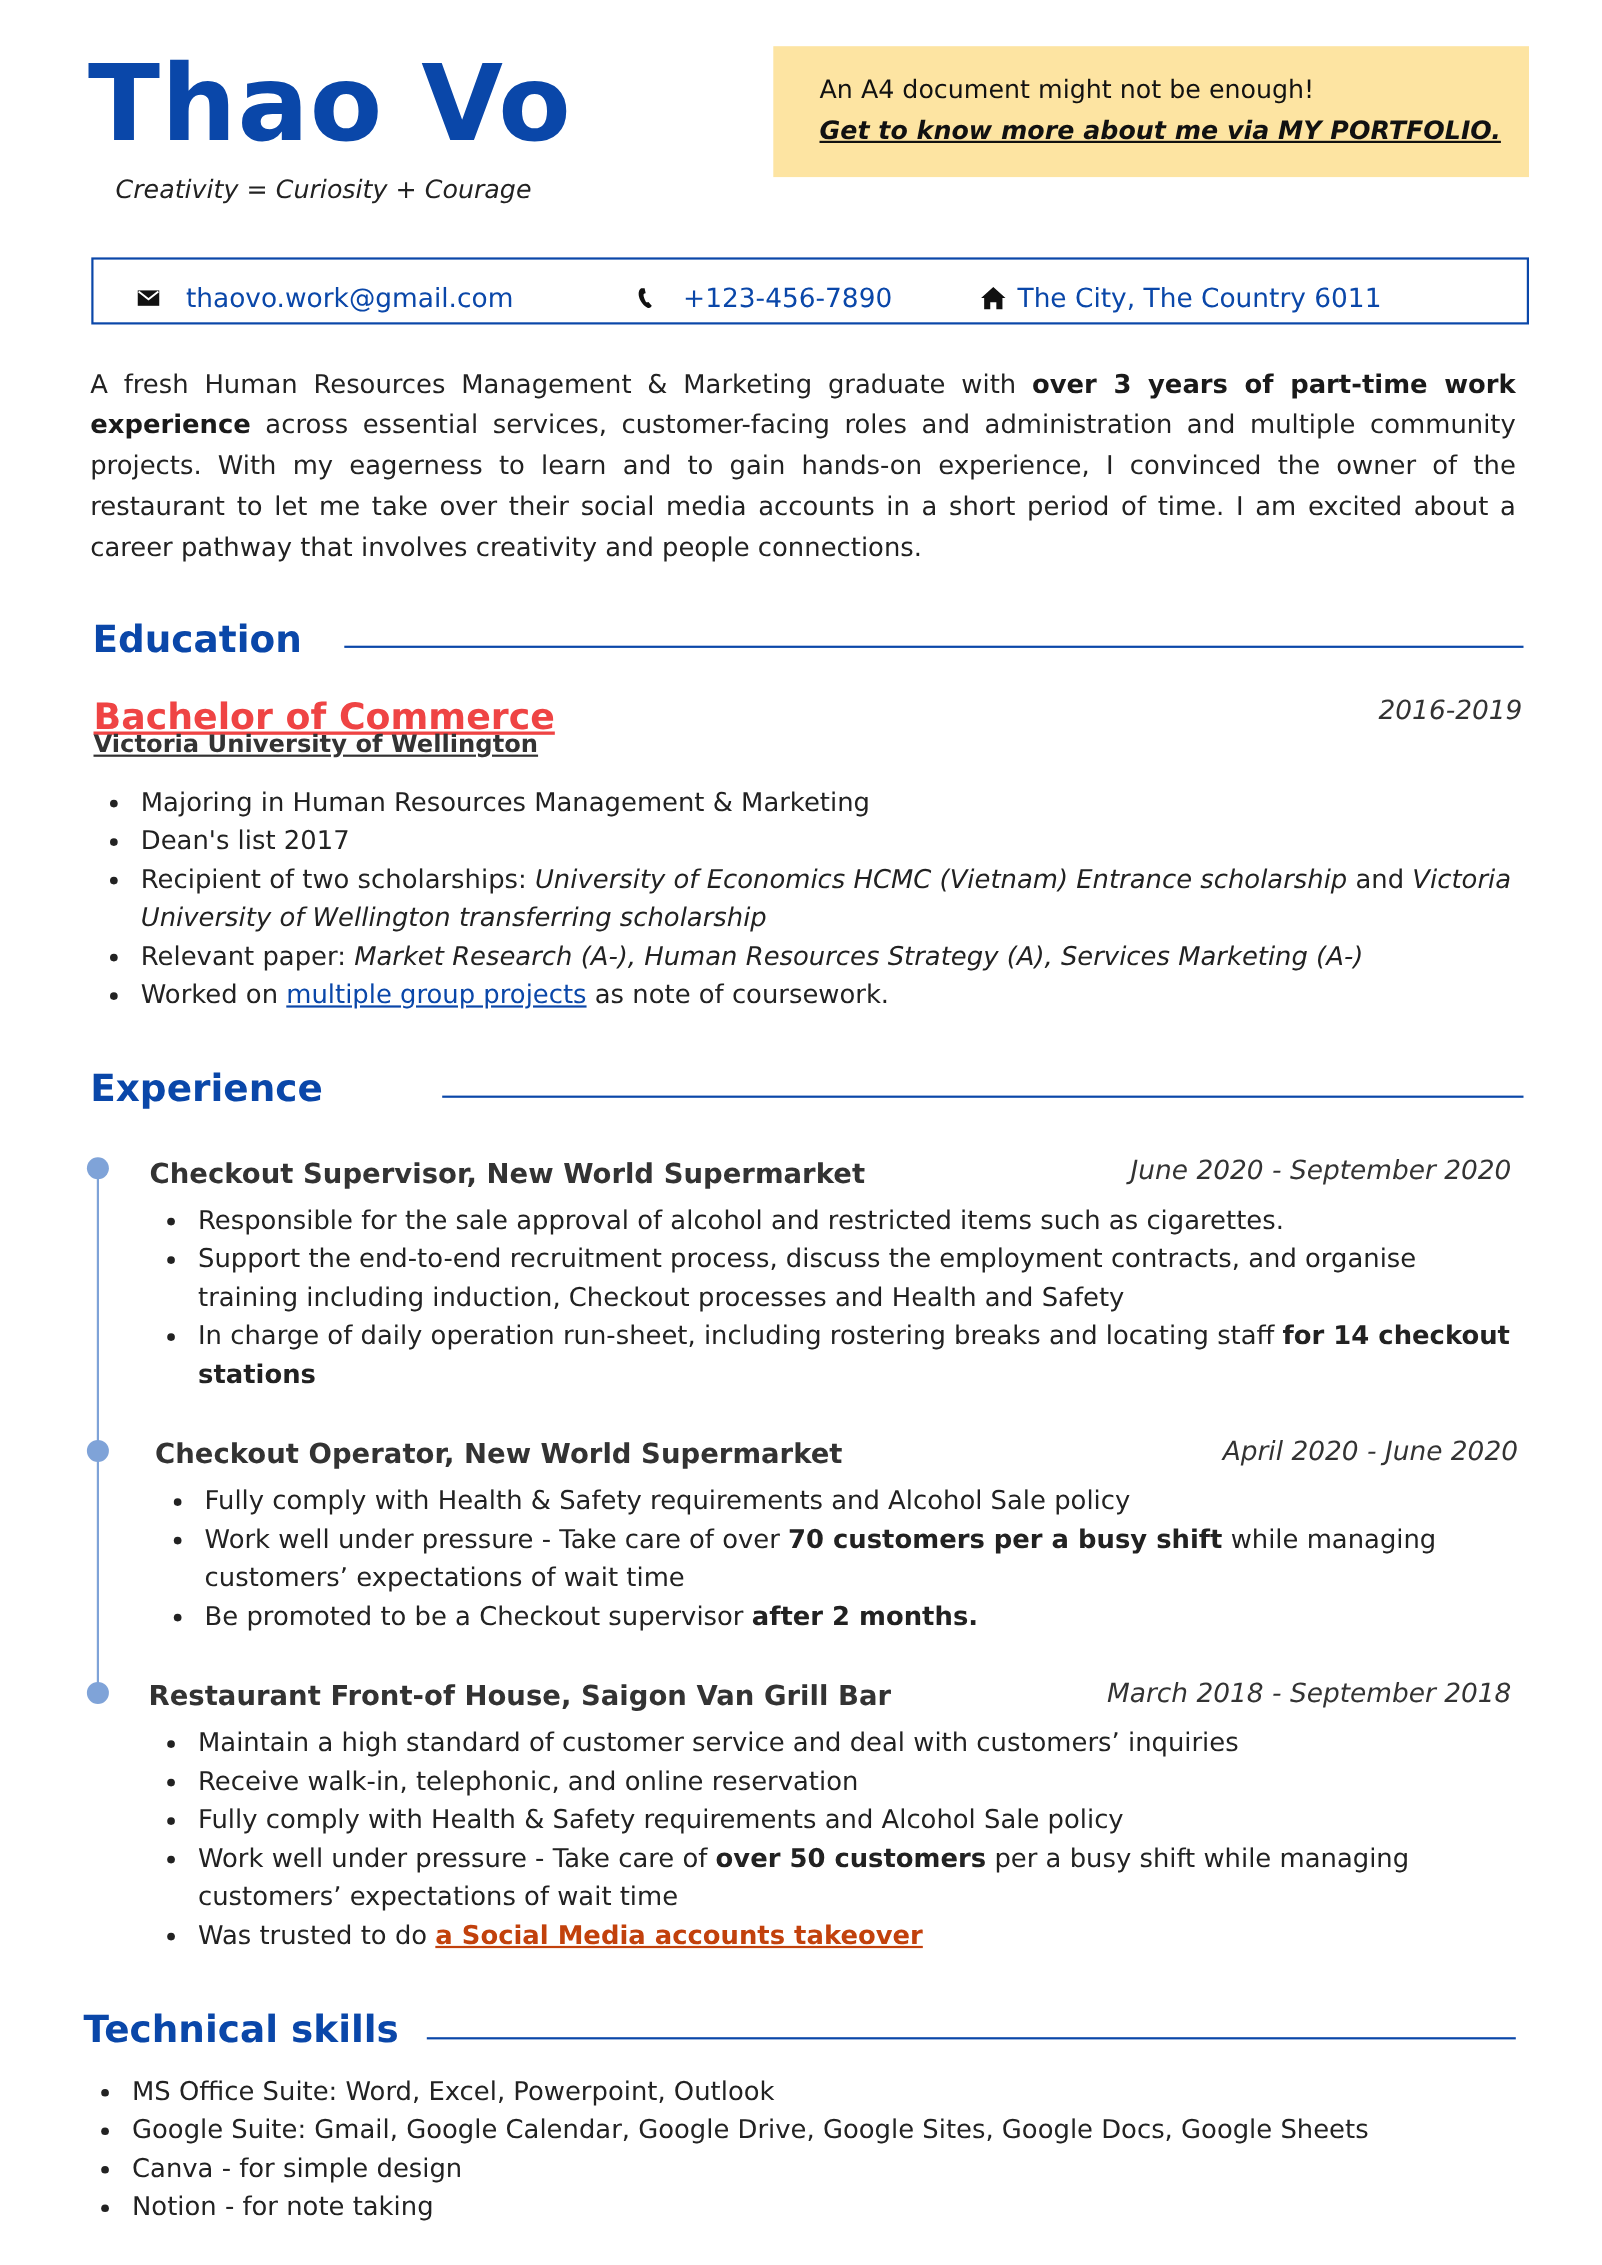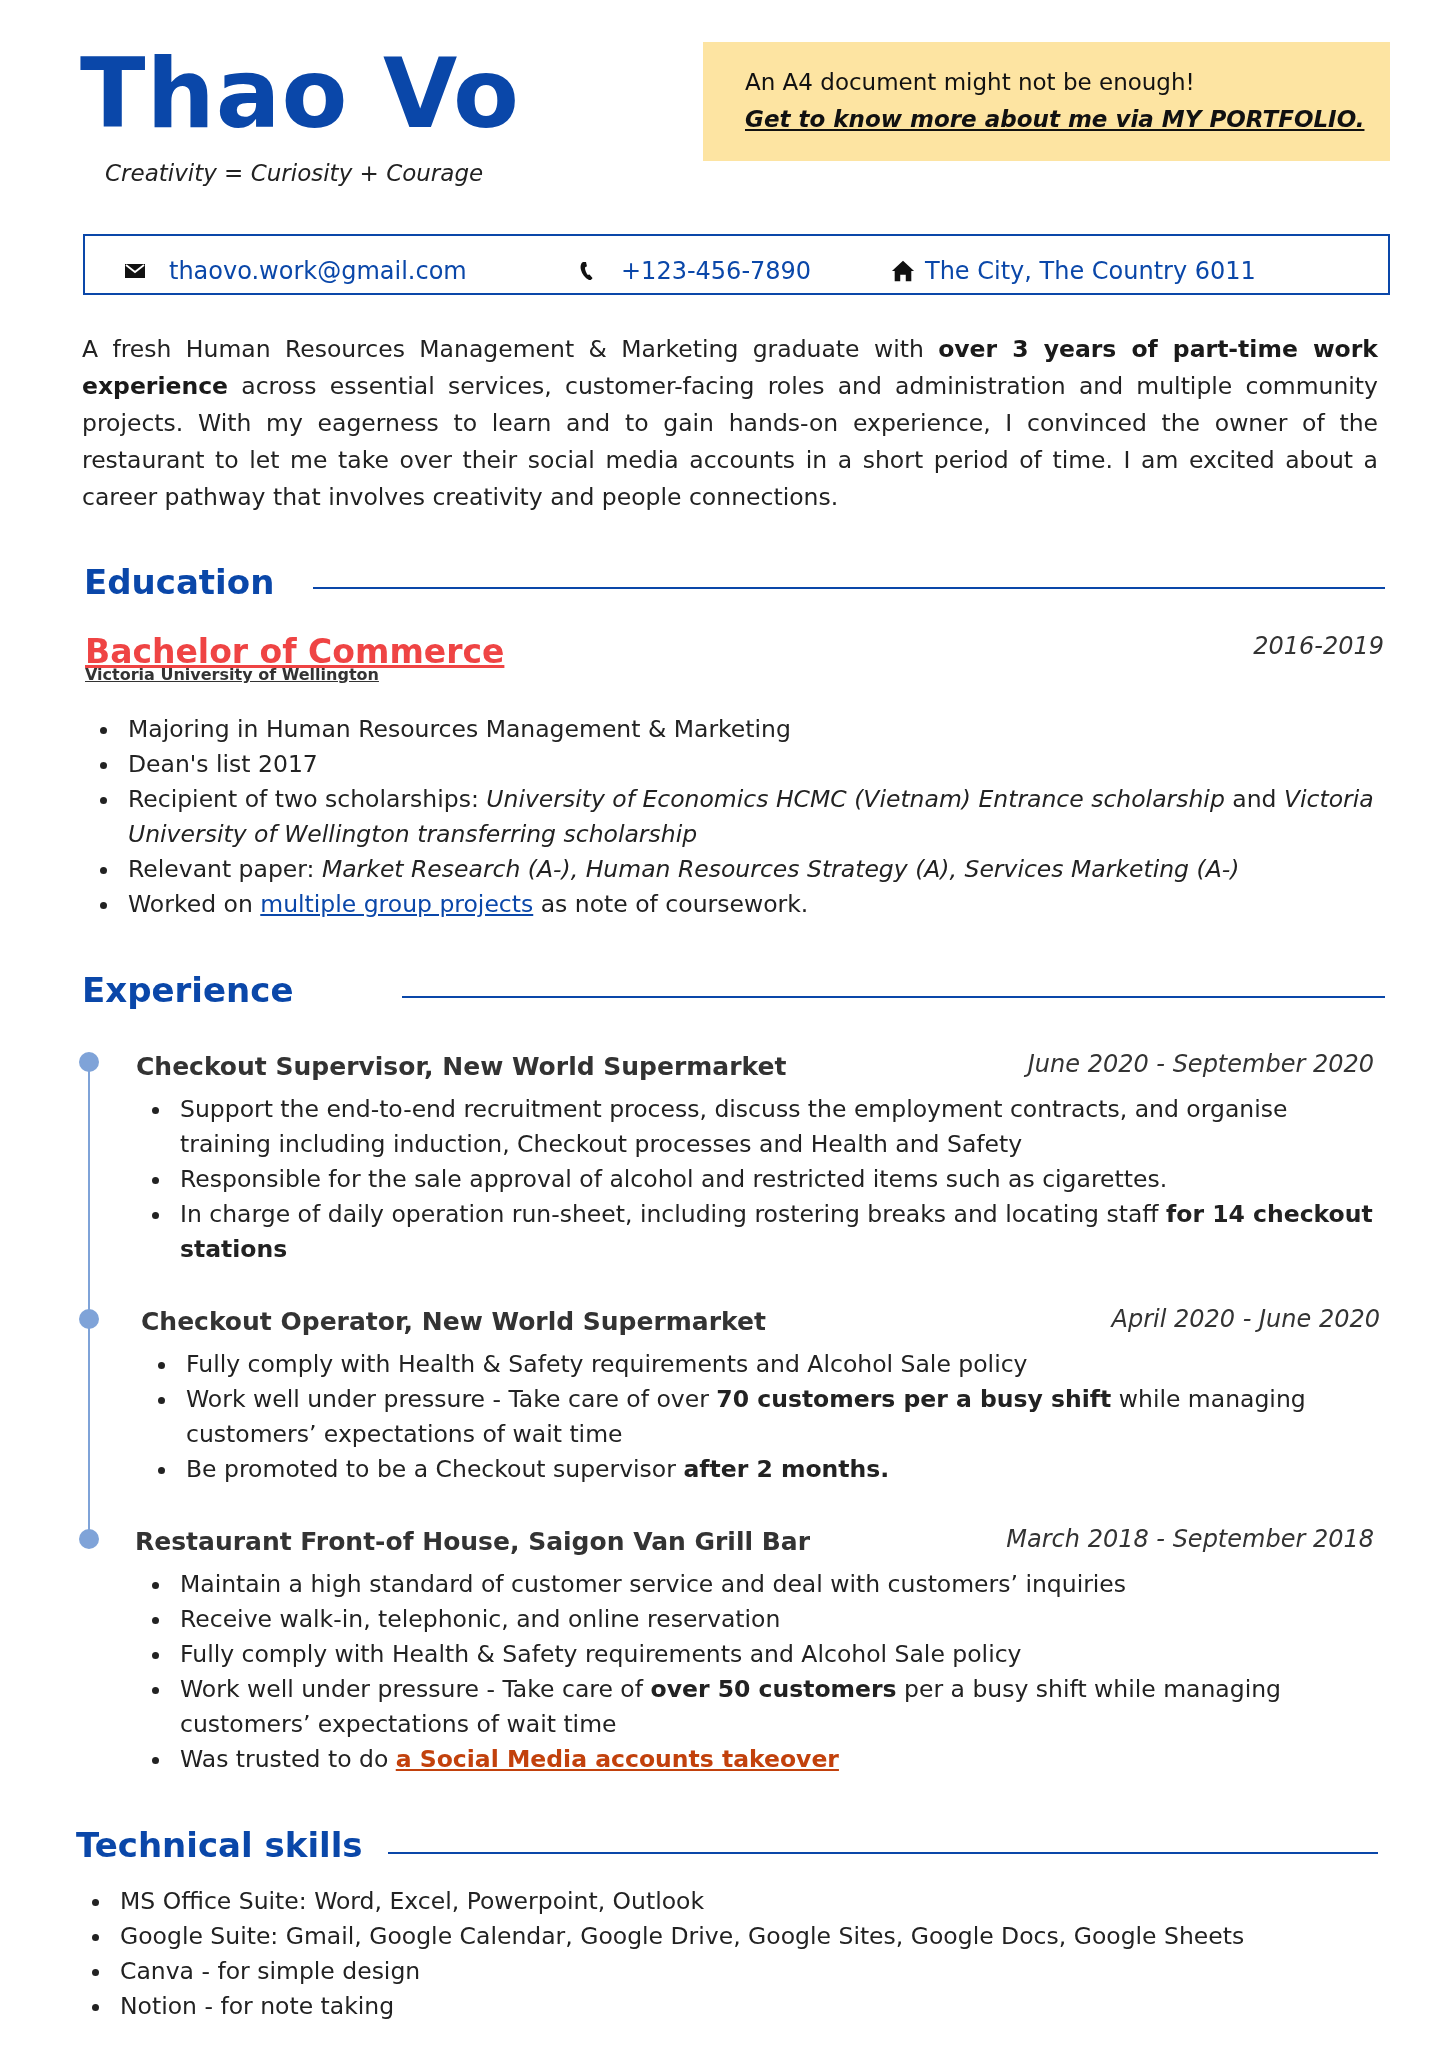--- a/index.html
+++ b/index.html
@@ -11,21 +11,21 @@
   .banner { left: 703px; top: 42px; width: 687px; height: 119px; background: #fde4a2; padding: 22px 0 0 42px; font-size: 23px; color: #111; line-height: 37px; }
   .banner .link { font-weight: bold; font-style: italic; text-decoration: underline; color: #111; display: block; }
   .contact { left: 83px; top: 234px; width: 1307px; height: 61px; border: 2px solid #0a47a9; }
   .contact .item { position: absolute; top: 0; height: 70px; display: flex; align-items: center; font-size: 24px; color: #0a47a9; }
   .contact .icon { width: 24px; height: 24px; margin-right: 22px; display: inline-flex; align-items: center; justify-content: center; color: #111; }
   .summary { left: 82px; top: 331px; width: 1296px; font-size: 23.5px; line-height: 37px; text-align: justify; color: #222; }
   .summary b { font-weight: bold; color: #1a1a1a; }
   .sec-title { font-size: 34px; font-weight: bold; color: #0a47a9; }
   .sec-line { height: 2px; background: #0a47a9; }
   .deg { font-size: 33px; font-weight: bold; color: #ef4444; text-decoration: underline; }
-  .uni { font-size: 16px; font-weight: bold; color: #333; text-decoration: underline; }
+  .uni { font-size: 22px; font-weight: bold; color: #333; text-decoration: underline; }
   .date { font-size: 24px; font-style: italic; color: #333; text-align: right; }
   ul.bl { list-style: none; }
   ul.bl li { position: relative; padding-left: 44px; font-size: 23.5px; line-height: 35px; color: #222; }
   ul.bl li::before { content: ""; position: absolute; left: 16px; top: 15px; width: 7px; height: 7px; border-radius: 50%; background: #222; }
   .it { font-style: italic; }
   .lnk { color: #0a47a9; text-decoration: underline; }
   .lnkb { color: #c2410c; text-decoration: underline; font-weight: bold; }
   b { font-weight: bold; }
   .job-title { font-size: 25px; font-weight: bold; color: #333; }
   .timeline { left: 88px; top: 1063px; width: 2px; height: 480px; background: #7fa3d8; }
@@ -93,22 +93,22 @@
 <div class="abs sec-line" style="left:402px; top:996px; width:983px;"></div>
 
 <div class="abs timeline"></div>
 <div class="abs dot" style="left:79px; top:1052px;"></div>
 <div class="abs dot" style="left:79px; top:1309px;"></div>
 <div class="abs dot" style="left:79px; top:1529px;"></div>
 
 <div class="abs job-title" style="left:136px; top:1052px;">Checkout Supervisor, New World Supermarket</div>
 <div class="abs date" style="right:82px; top:1050px;">June 2020 - September 2020</div>
 <ul class="abs bl" style="left:136px; top:1092px; width:1240px;">
+  <li><span>Responsible for the sale approval of alcohol and restricted items such as cigarettes.</span></li>
   <li><span>Support the end-to-end recruitment process, discuss the employment contracts, and organise training including induction, Checkout processes and Health and Safety</span></li>
-  <li><span>Responsible for the sale approval of alcohol and restricted items such as cigarettes.</span></li>
   <li><span>In charge of daily operation run-sheet, including rostering breaks and locating staff </span><b>for 14 checkout stations</b></li>
 </ul>
 
 <div class="abs job-title" style="left:141px; top:1307px;">Checkout Operator, New World Supermarket</div>
 <div class="abs date" style="right:76px; top:1305px;">April 2020 - June 2020</div>
 <ul class="abs bl" style="left:142px; top:1347px; width:1200px;">
   <li><span>Fully comply with Health &amp; Safety requirements and Alcohol Sale policy</span></li>
   <li><span>Work well under pressure - Take care of over </span><b>70 customers per a busy shift</b><span> while managing customers’ expectations of wait time</span></li>
   <li><span>Be promoted to be a Checkout supervisor </span><b>after 2 months.</b></li>
 </ul>

